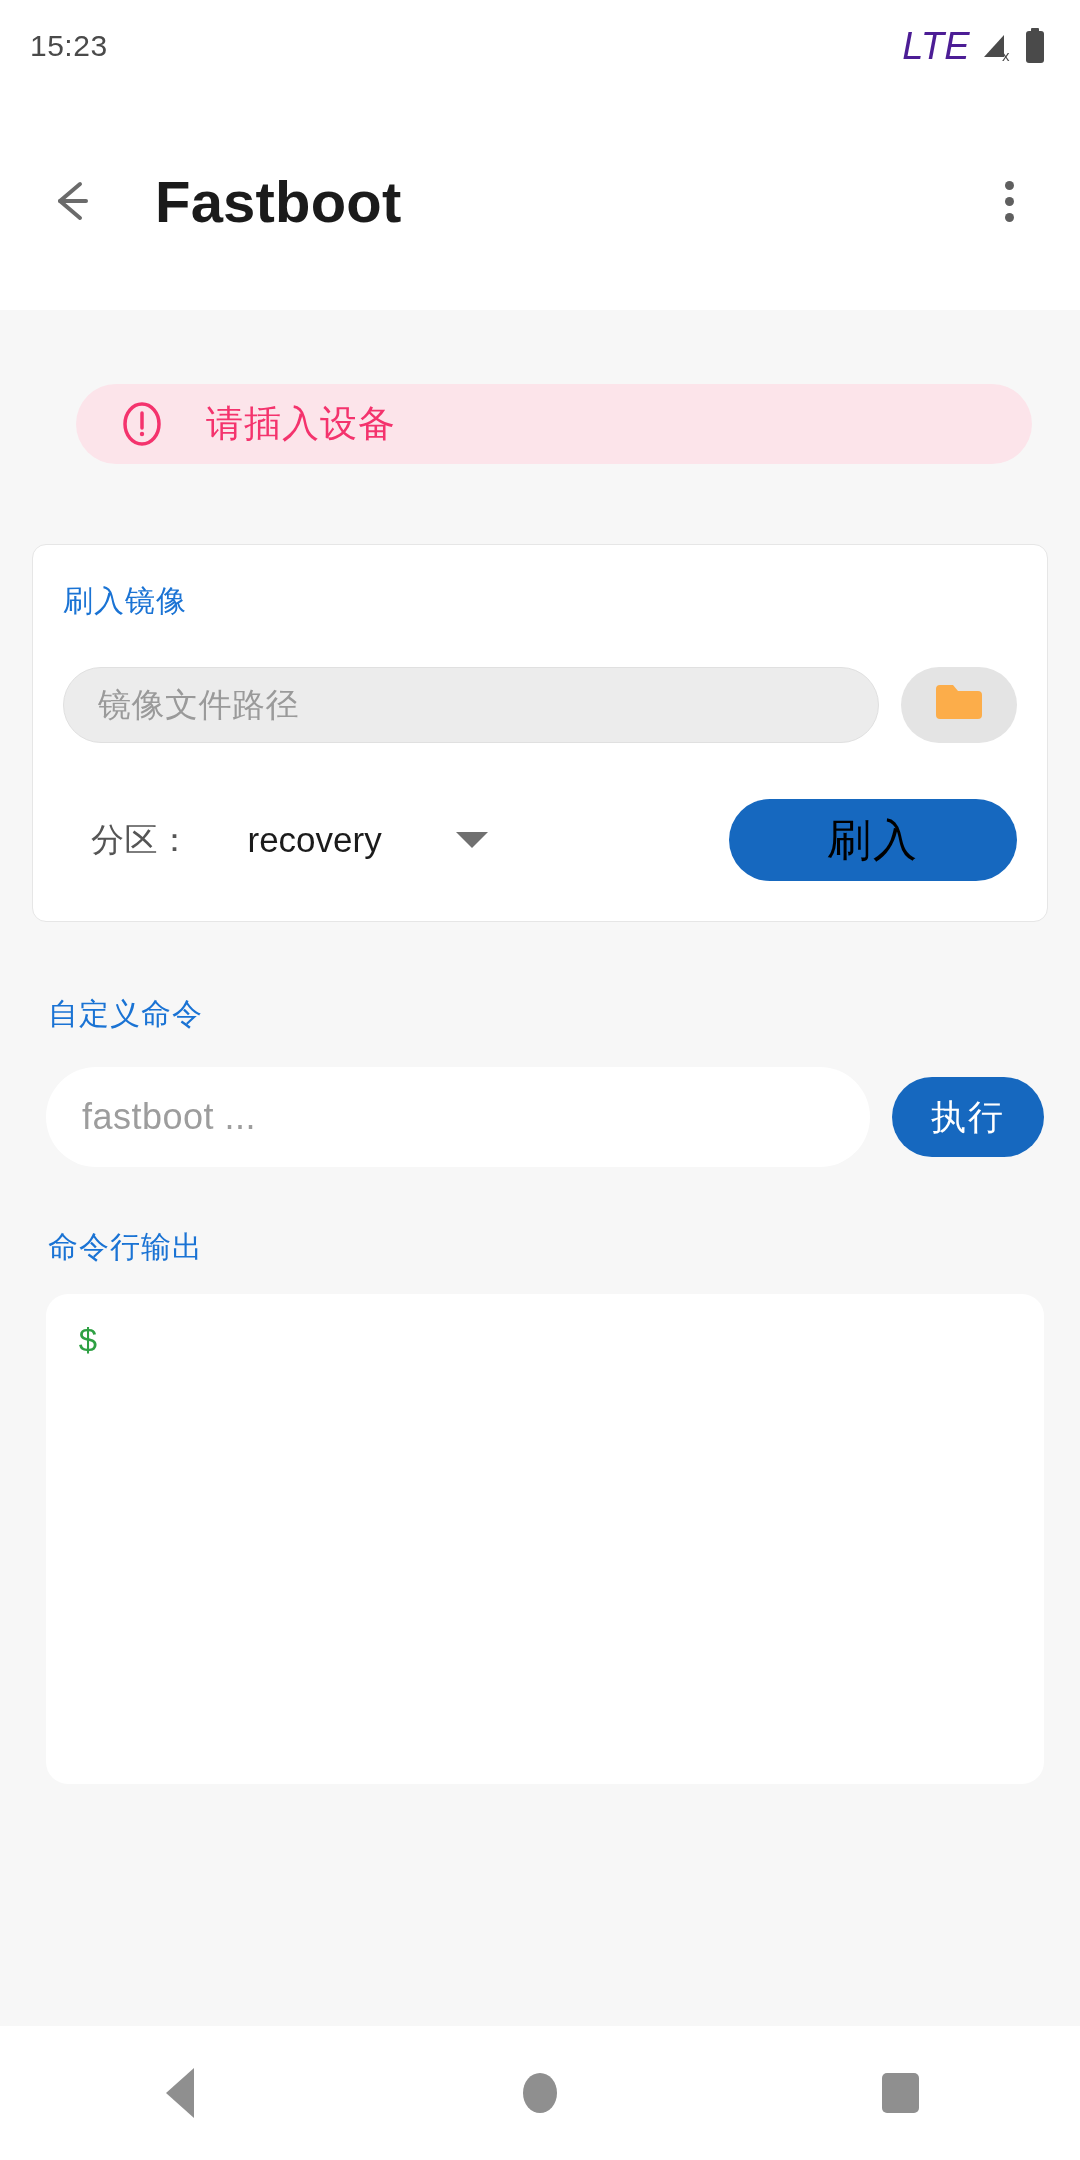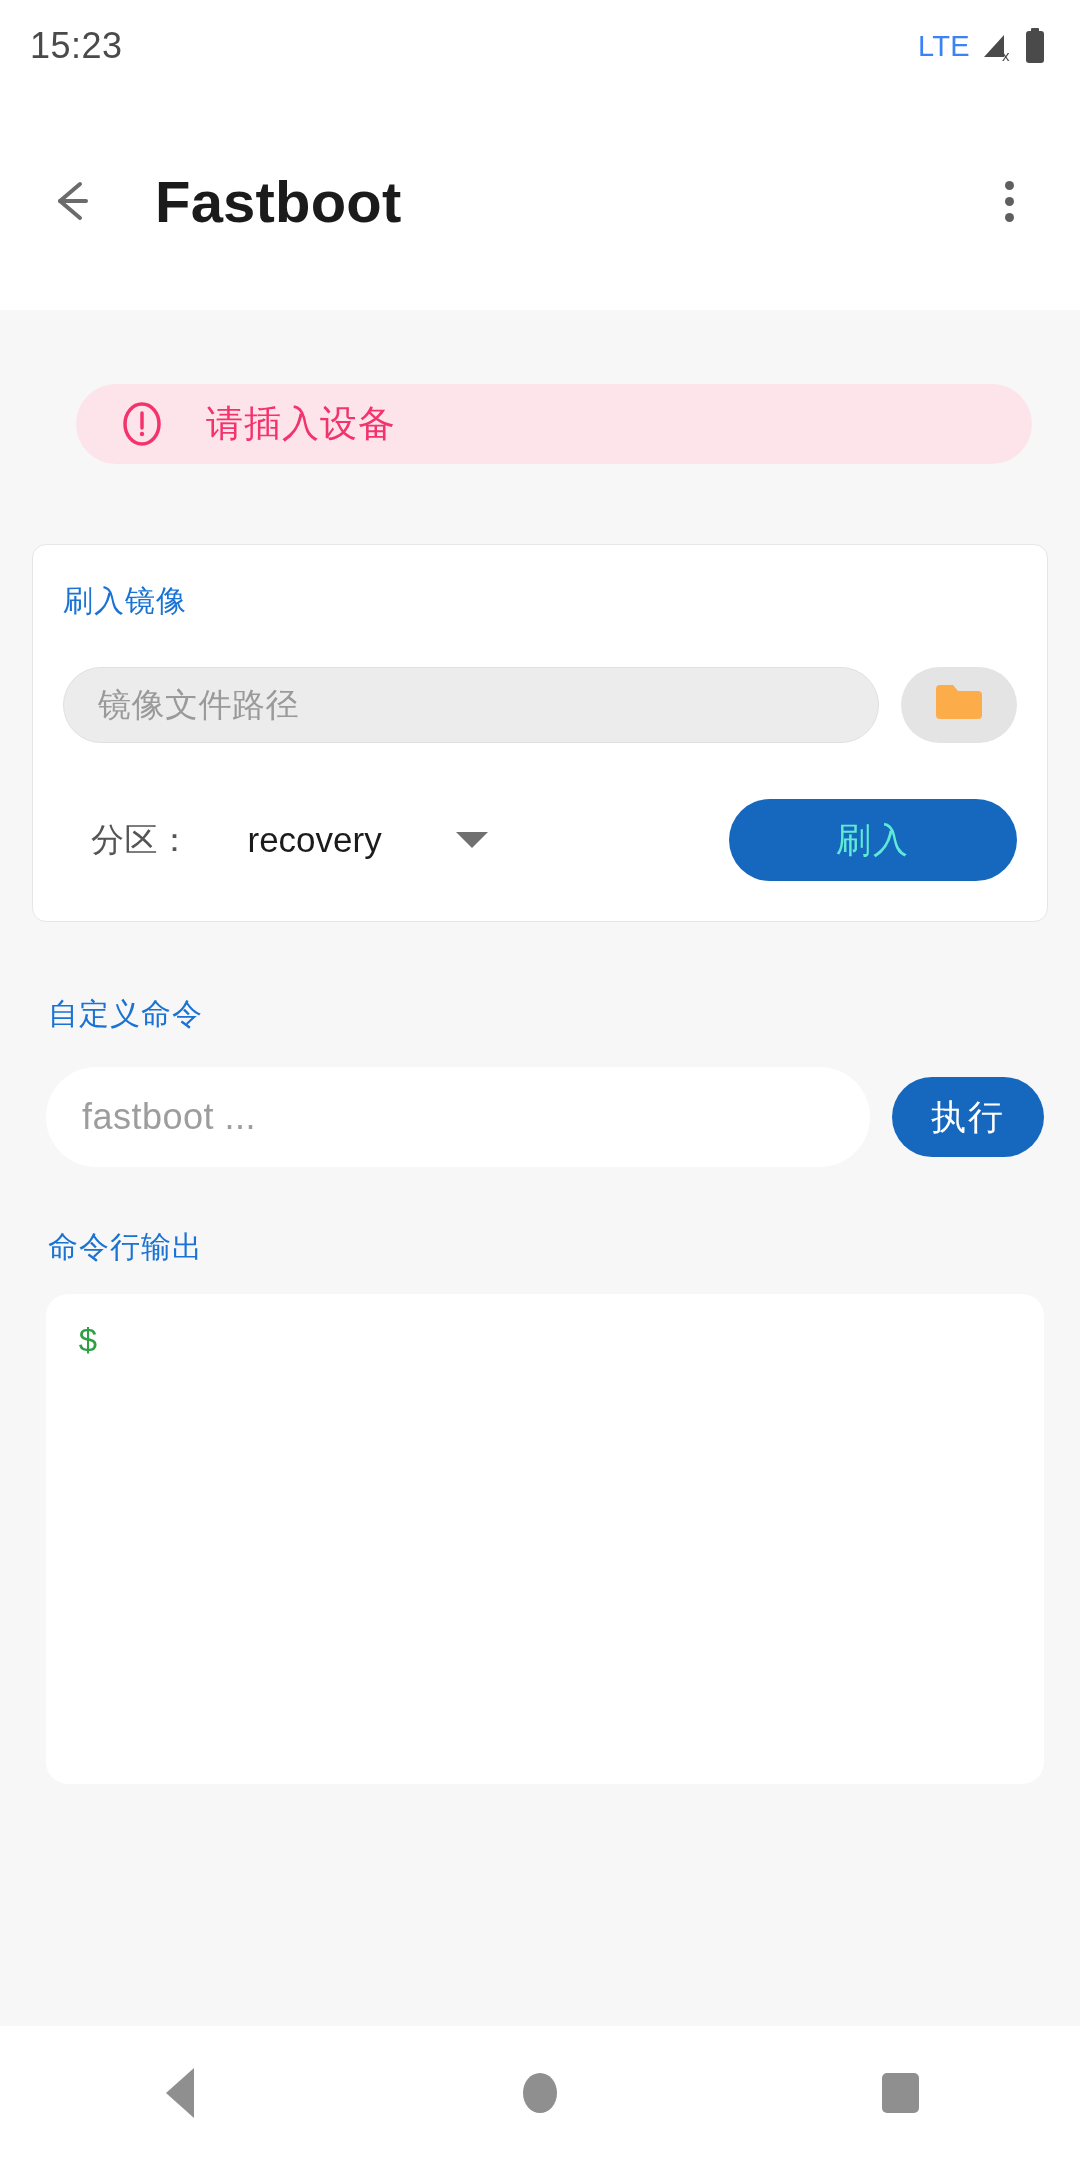--- a/index.html
+++ b/index.html
@@ -23,33 +23,34 @@
   .status-bar {
     height: 92px;
     background: #ffffff;
     display: flex;
     align-items: center;
     justify-content: space-between;
     padding: 0 34px 0 30px;
     flex: 0 0 auto;
   }
   .status-clock {
-    font-size: 36px;
+    font-size: 30px;
     color: #4a4a4a;
     letter-spacing: 0.5px;
   }
   .status-right {
     display: flex;
     align-items: center;
     gap: 10px;
   }
   .lte-text {
-    font-size: 29px;
-    color: #3b82f6;
+    font-size: 38px;
+    color: #4c1d95;
     letter-spacing: 0.3px;
+    font-style: italic;
   }
   .sig-wrap { position: relative; width: 34px; height: 34px; }
   .battery-wrap { width: 22px; height: 36px; position: relative; }
 
   
   .toolbar {
     height: 218px;
     background: #ffffff;
     display: flex;
     align-items: center;
@@ -171,22 +172,22 @@
     border-left: 16px solid transparent;
     border-right: 16px solid transparent;
     border-top: 16px solid #707070;
     margin-left: 74px;
   }
   .flash-btn {
     margin-left: auto;
     width: 288px; height: 82px;
     background: #1668bf;
     border-radius: 41px;
-    color: #5eead4;
-    font-size: 35px;
+    color: #000000;
+    font-size: 44px;
     display: flex; align-items: center; justify-content: center;
     letter-spacing: 2px;
     border: none;
     font-family: Liberation Sans, sans-serif;
   }
 
   
   .sub-label-cmd {
     margin: 72px 0 0 48px;
     font-size: 30px;

